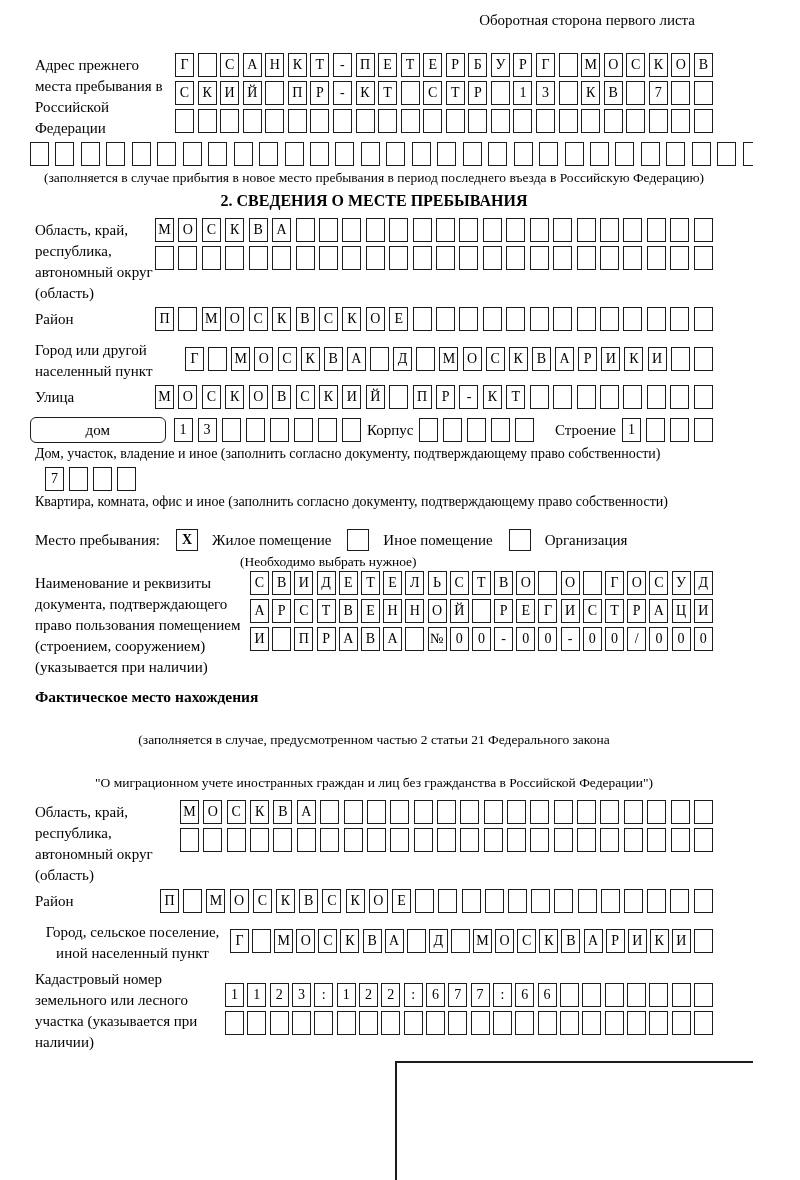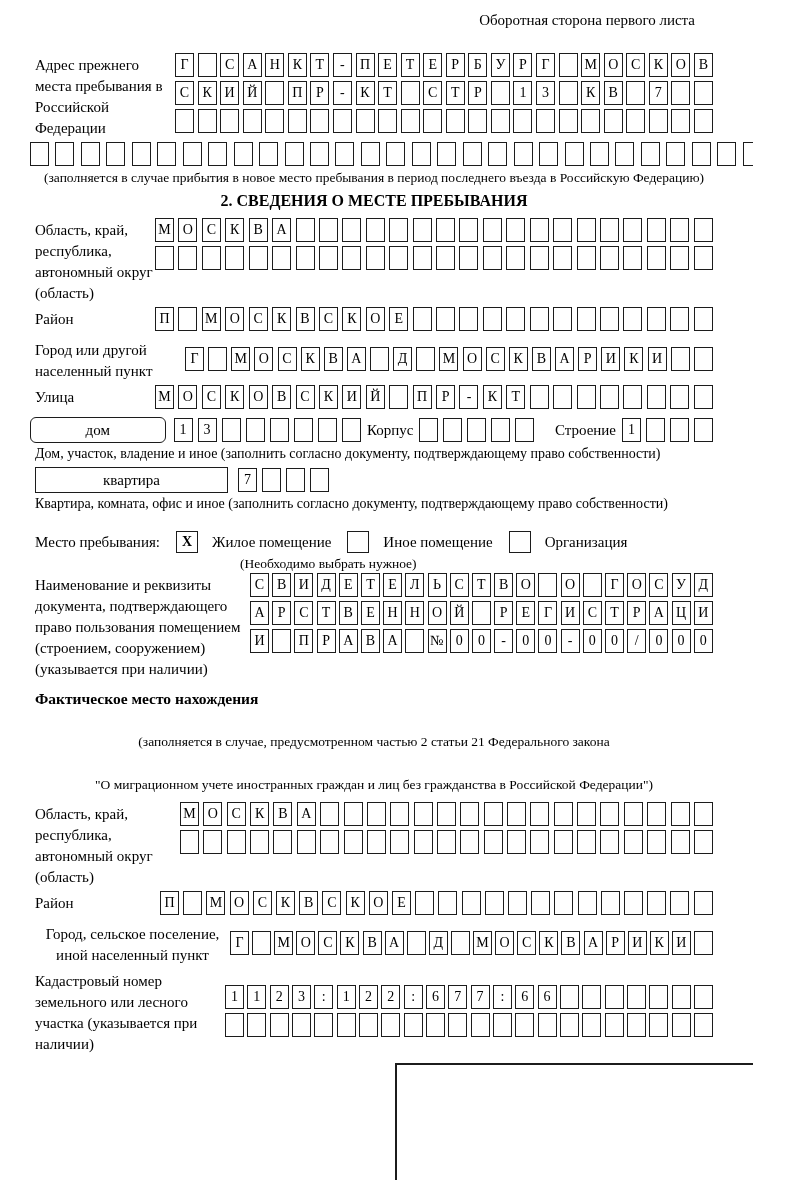--- a/index.html
+++ b/index.html
@@ -358,21 +358,20 @@
     <div class="cells-inline">
         <span class="cell">1</span>
         <span class="cell"></span>
         <span class="cell"></span>
         <span class="cell"></span>
       </div>
   </div>
   <div class="leftnote">Дом, участок, владение и иное (заполнить согласно документу, подтверждающему право собственности)</div>
 
   <div class="domrow">
-    <div class="widebox w193">квартира</div>
     <div class="gap10"></div>
     <div class="cells-inline">
         <span class="cell">7</span>
         <span class="cell"></span>
         <span class="cell"></span>
         <span class="cell"></span>
       </div>
   </div>
   <div class="leftnote">Квартира, комната, офис и иное (заполнить согласно документу, подтверждающему право собственности)</div>
 

